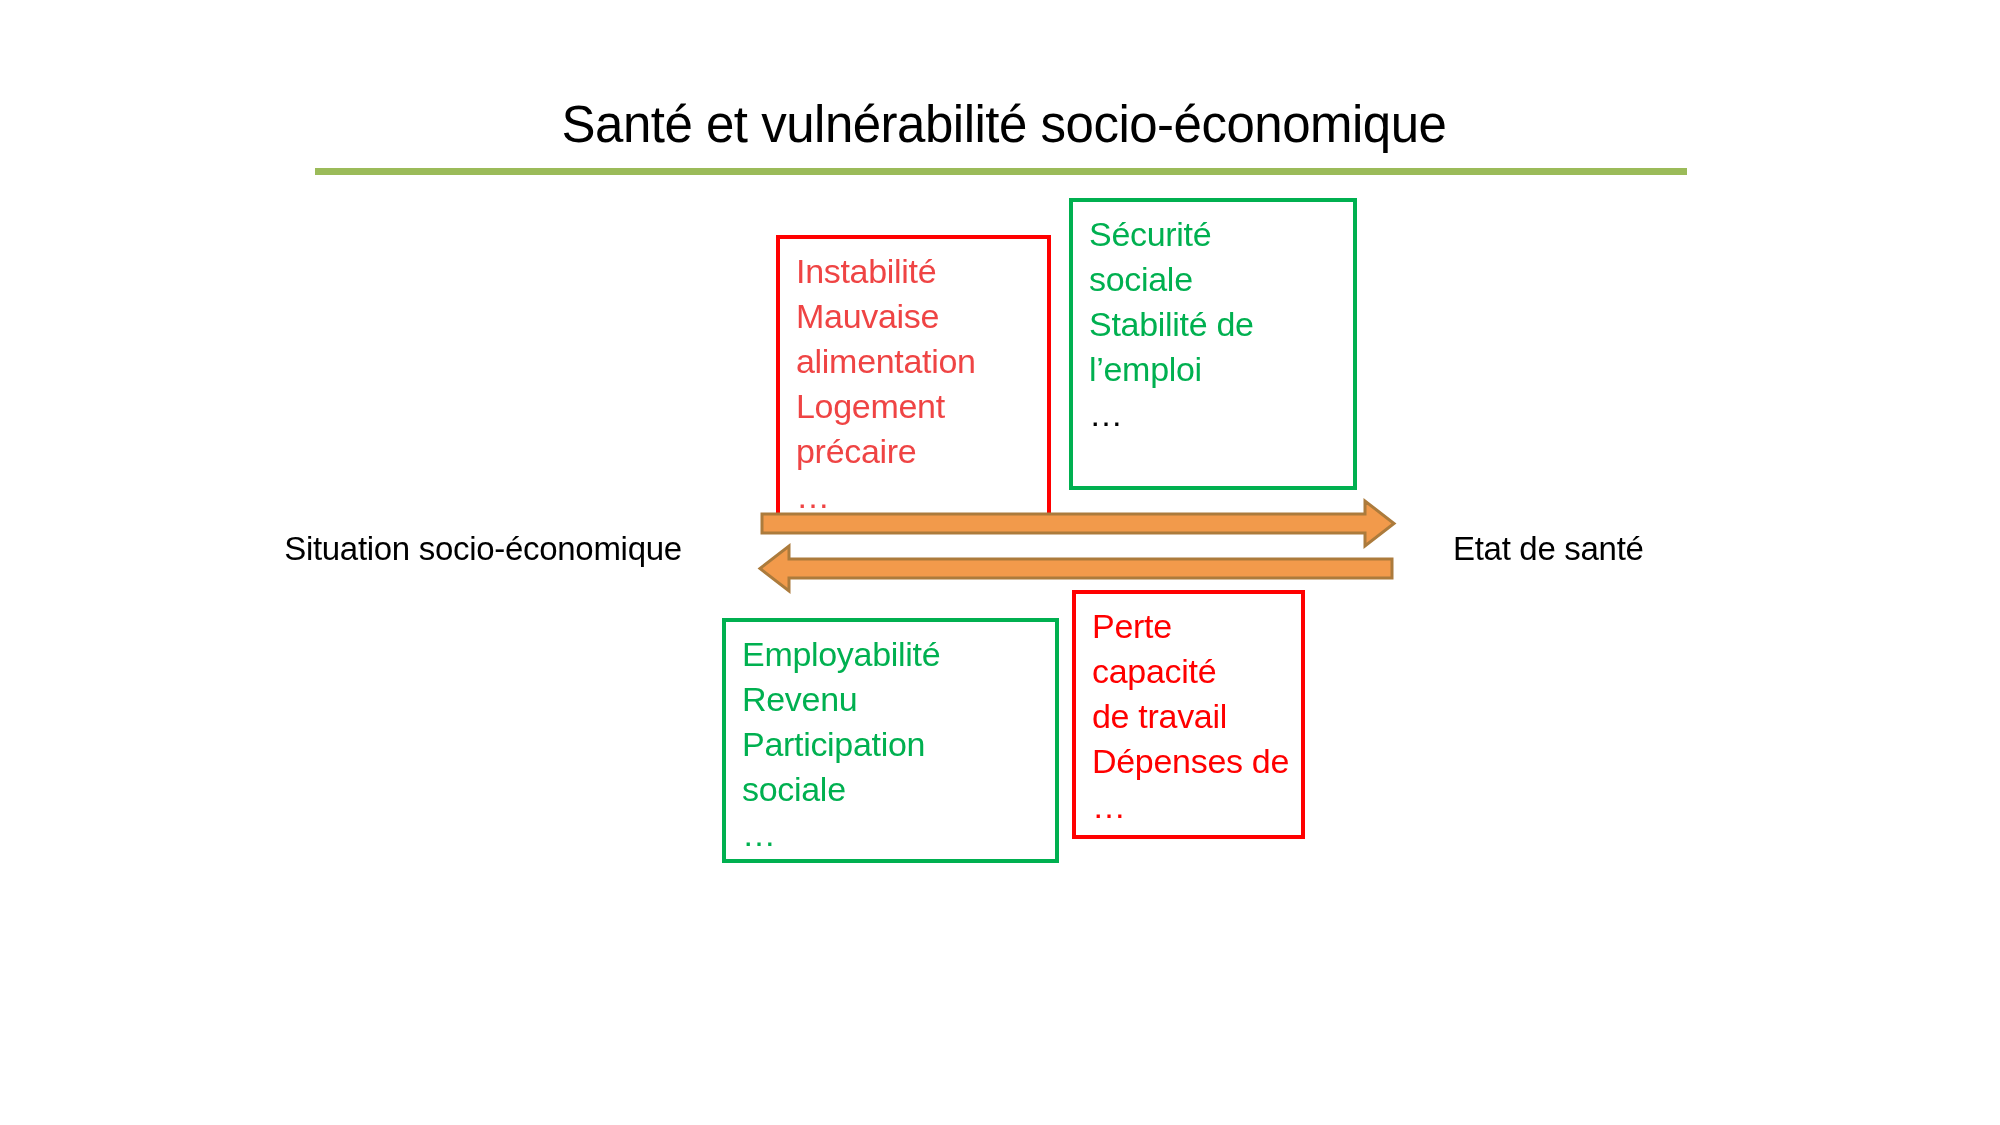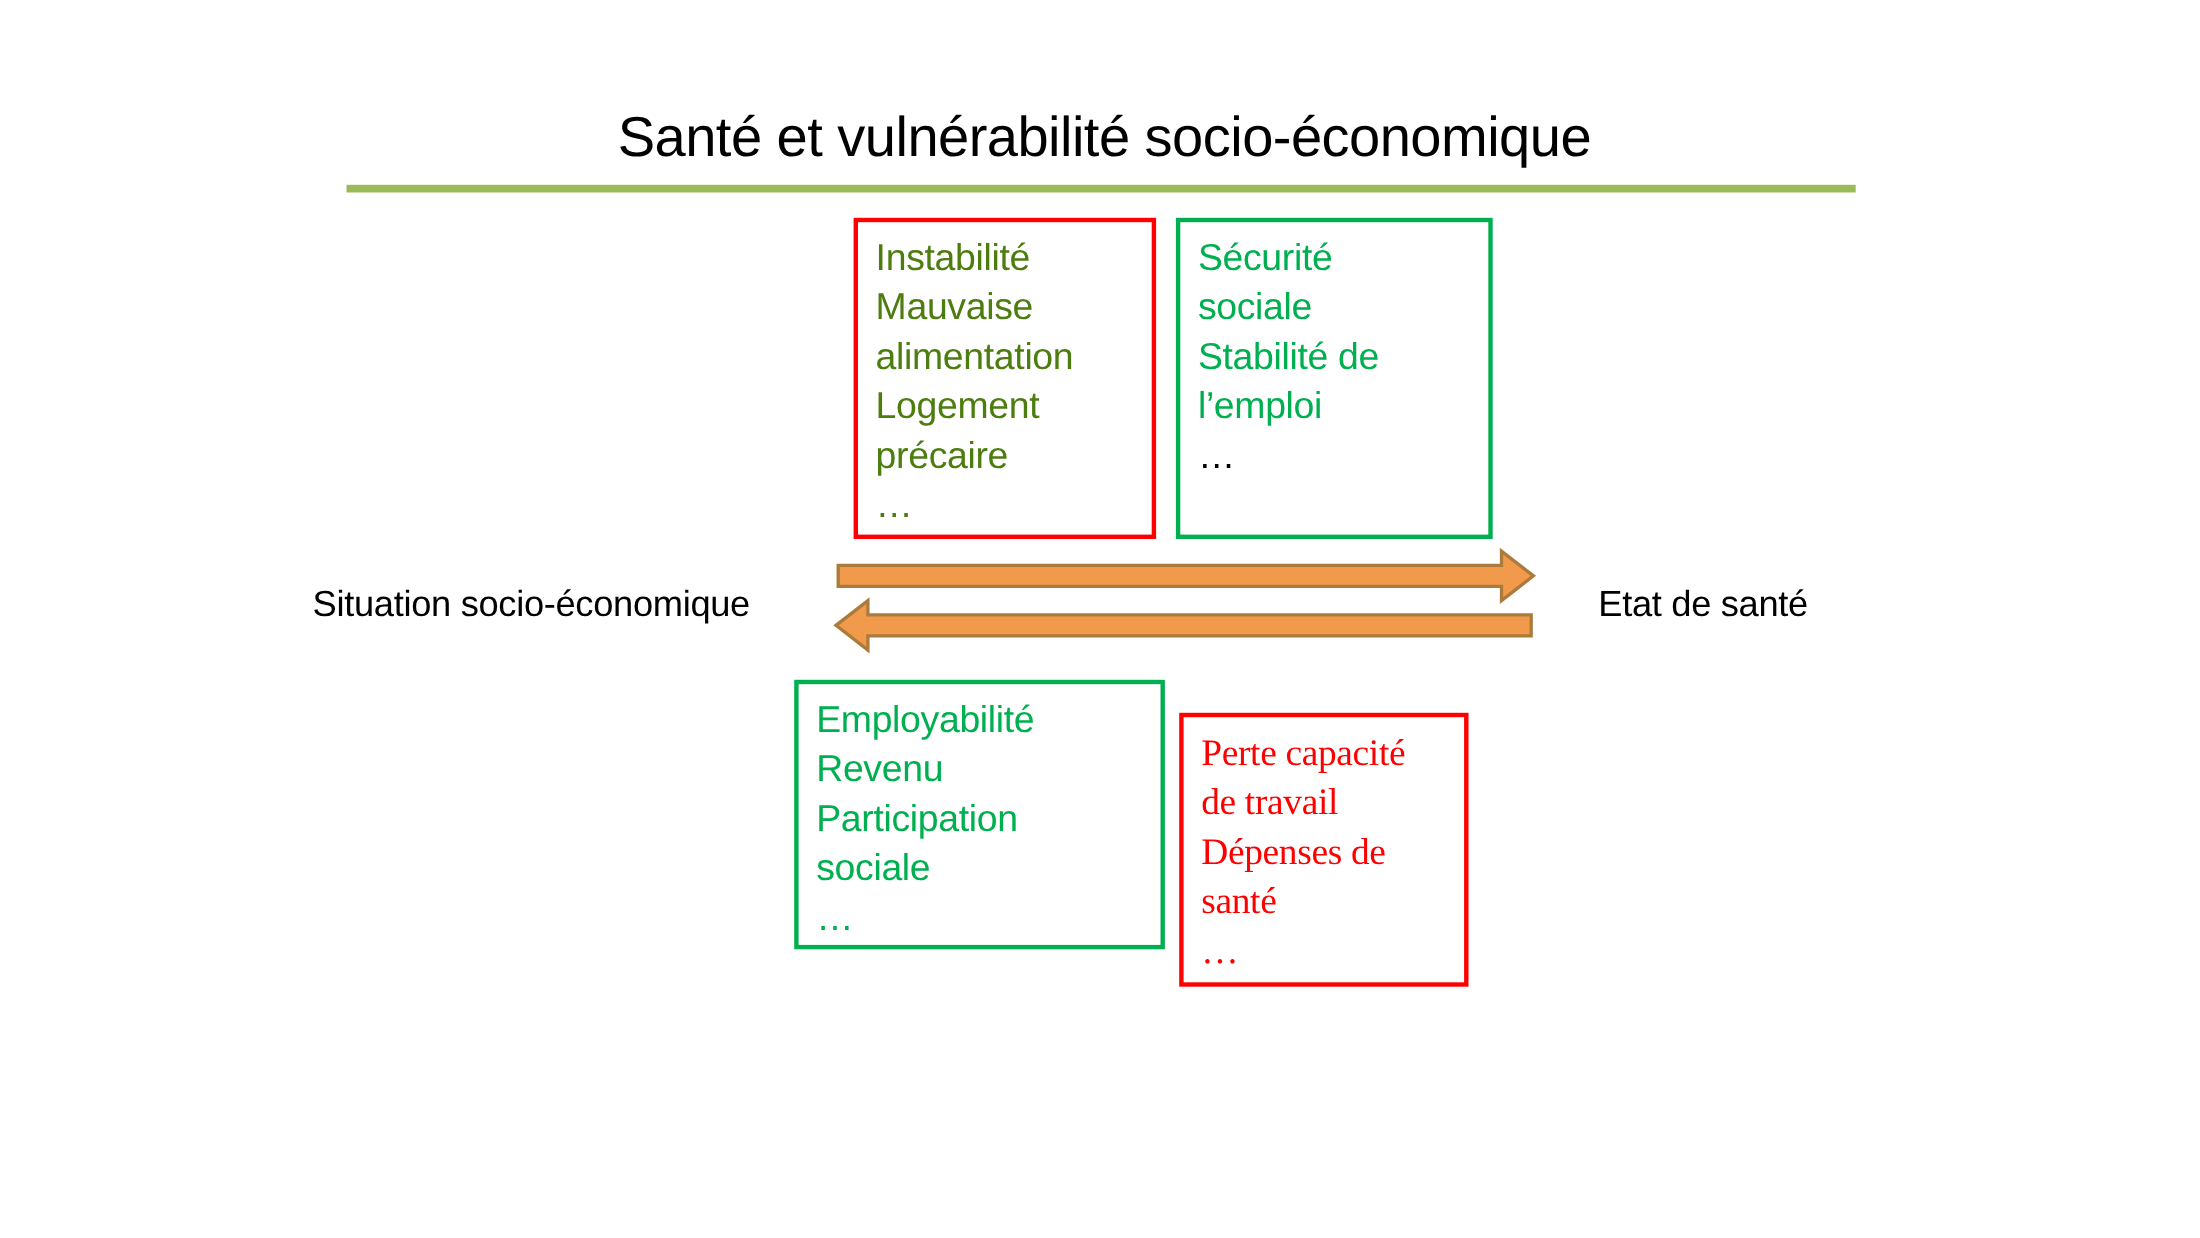--- a/index.html
+++ b/index.html
@@ -30,42 +30,42 @@
     border-width: 4px;
     box-sizing: border-box;
     font-size: 34px;
     line-height: 45px;
     padding: 10px 0 0 16px;
     letter-spacing: -0.3px;
   }
   .box-tl { left: 776px; top: 198px; width: 275px; height: 292px; }
   .box-tr { left: 1069px; top: 198px; width: 288px; height: 292px; }
   .box-bl { left: 722px; top: 618px; width: 337px; height: 245px; }
-  .box-br { left: 1072px; top: 648px; width: 263px; height: 249px; font-family: Liberation Serif, serif; }
+  .box-br { left: 1072px; top: 590px; width: 233px; height: 249px; }
   .side-label {
     position: absolute;
     top: 530px;
     font-size: 33px;
     color: #000000;
     letter-spacing: -0.3px;
     white-space: nowrap;
   }
   .label-left { left: 223px; width: 520px; text-align: center; }
   .label-right { left: 1453px; }
   .arrows-layer { position: absolute; left: 740px; top: 495px; }
 </style>
 </head>
 <body>
 
 <div id="slide">
 
   <div class="title">Santé et vulnérabilité socio-économique</div>
   <div class="title-underline" style="background-color: rgb(155, 187, 89);"></div>
 
-  <div class="fbox box-tl" style="color: #4d7c0f; border-color: rgb(255, 0, 0);">
+  <div class="fbox box-tl" style="color: #ef4444; border-color: rgb(255, 0, 0); margin-top: 37px;">
     <div>Instabilité</div>
     <div>Mauvaise</div>
     <div>alimentation</div>
     <div>Logement</div>
     <div>précaire</div>
     <div>…</div>
   </div>
 
   <div class="fbox box-tr" style="color: rgb(0, 176, 80); border-color: rgb(0, 176, 80);">
     <div>Sécurité</div>
@@ -88,17 +88,16 @@
     <div>Revenu</div>
     <div>Participation</div>
     <div>sociale</div>
     <div>…</div>
   </div>
 
   <div class="fbox box-br" style="color: rgb(255, 0, 0); border-color: rgb(255, 0, 0);">
     <div>Perte capacité</div>
     <div>de travail</div>
     <div>Dépenses de</div>
-    <div>santé</div>
     <div>…</div>
   </div>
 
 </div>
 
 </body></html>

